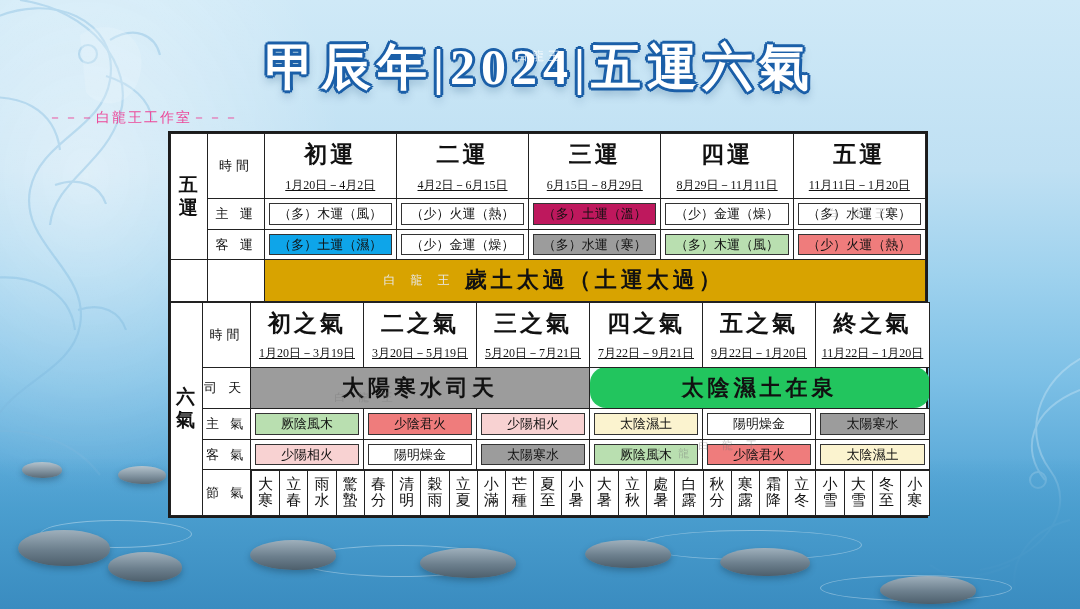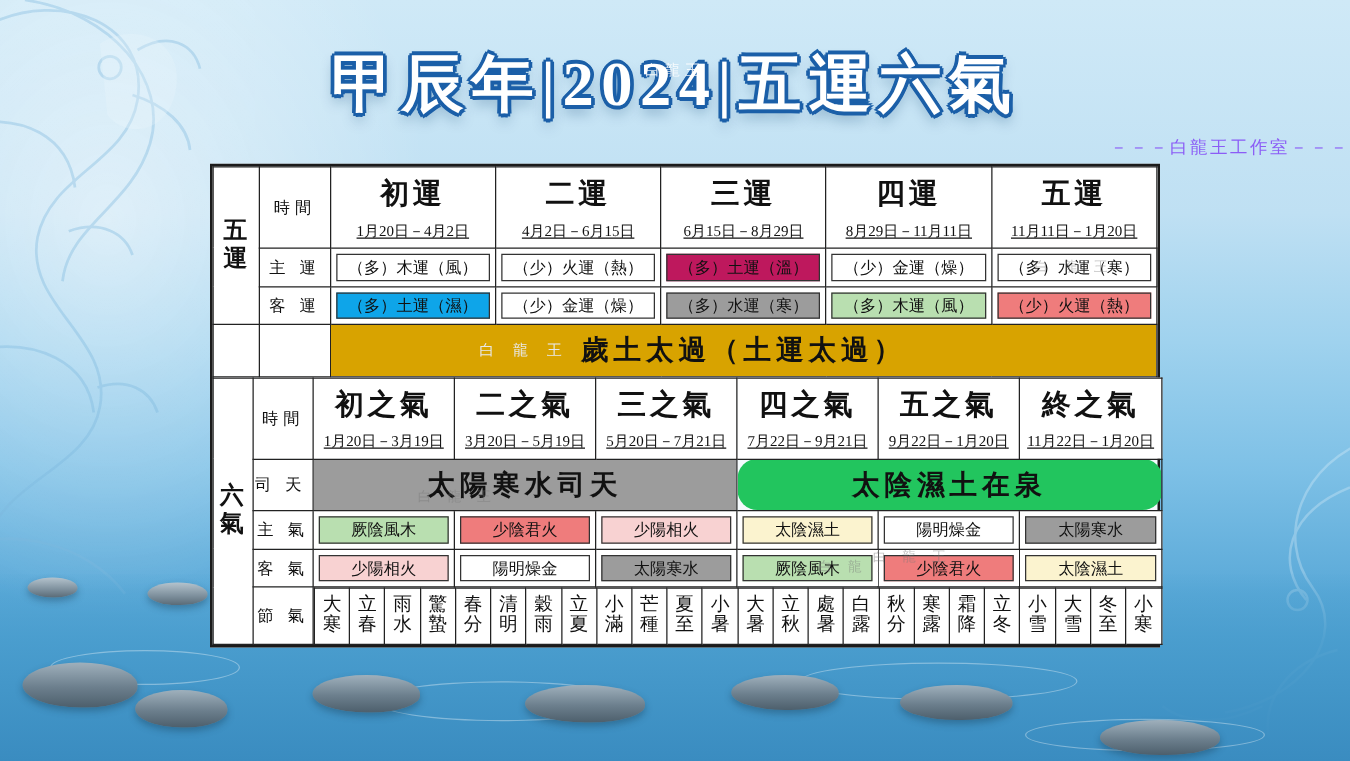--- a/index.html
+++ b/index.html
@@ -46,21 +46,21 @@
       2px 2px 0 #1b5fa8, -2px 2px 0 #1b5fa8, 2px -2px 0 #1b5fa8, -2px -2px 0 #1b5fa8,
       0 6px 10px rgba(10,60,110,.35);
     position:relative;
   }
   .title .wm{
     position:absolute;left:50%;top:14px;transform:translateX(-50%);
     font-size:12px;letter-spacing:4px;color:rgba(255,255,255,.85);
     text-shadow:none;-webkit-text-stroke:0;font-weight:normal;
   }
   .subtitle{
-    margin-top:8px;text-align:right;font-size:14px;color:#8b5cf6;letter-spacing:2px;margin-left:48px;
+    margin-top:8px;text-align:left;font-size:14px;color:#ec4899;letter-spacing:2px;margin-left:48px;
   }
   
   .table-wrap{
     position:absolute;left:168px;top:131px;width:760px;z-index:6;
     background:rgba(255,255,255,.93);
     border:2px solid #1b1b1b;
     box-sizing:border-box;
   }
   table{border-collapse:collapse;width:100%;table-layout:fixed;}
   td{

